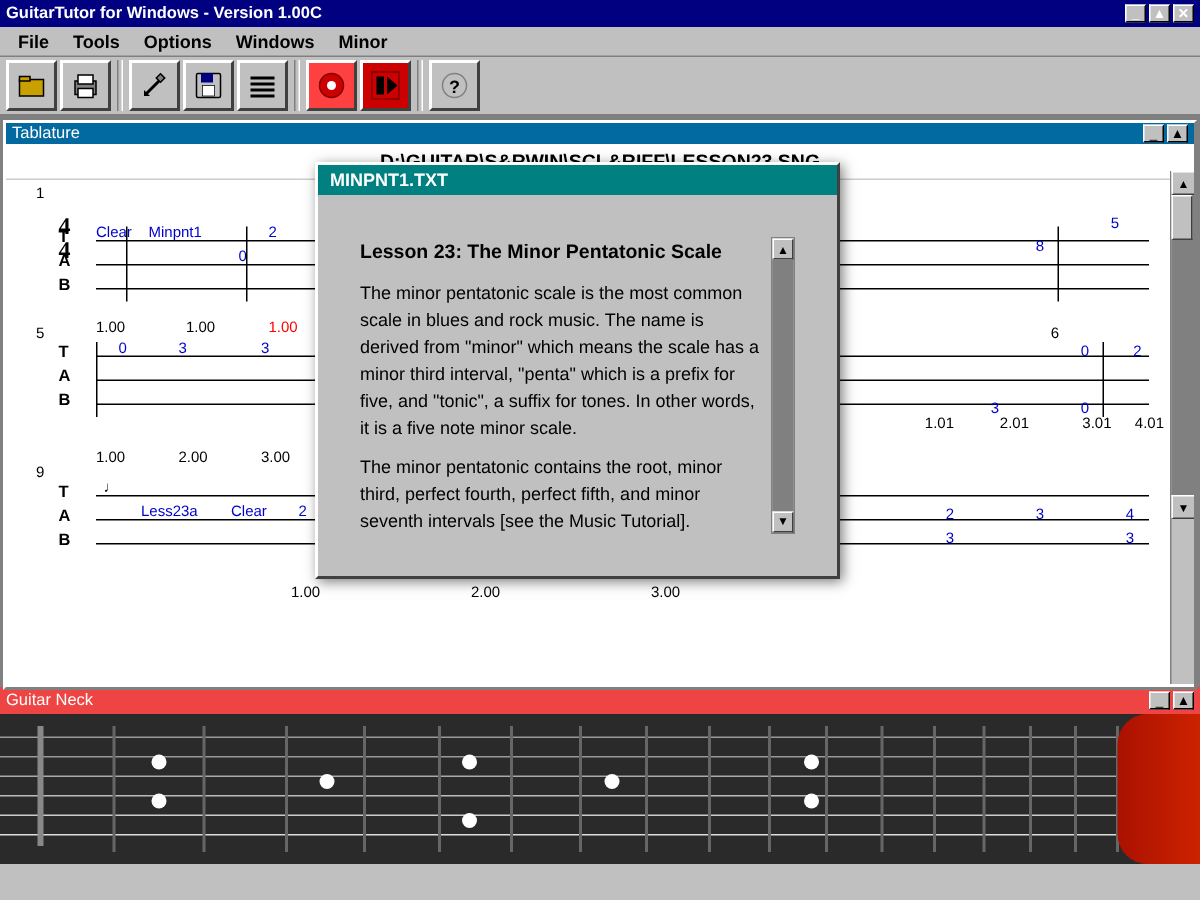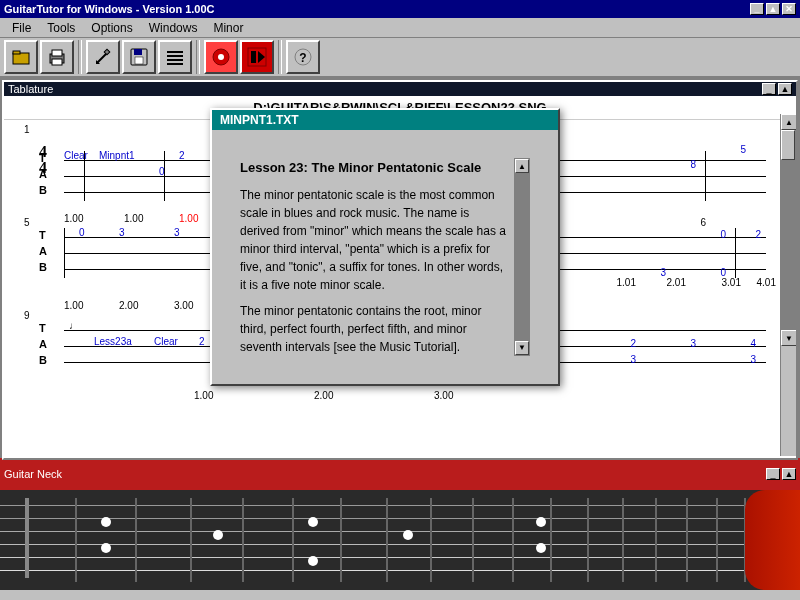--- a/index.html
+++ b/index.html
@@ -30,20 +30,21 @@
       height: 20px;
       display: flex;
       align-items: center;
       padding: 0 4px;
       border-bottom: 1px solid #808080;
       font-size: 12px;
     }
     .menu-item {
       padding: 2px 8px;
       cursor: pointer;
+      font-weight: bold;
     }
 
     
     .toolbar {
       background: #c0c0c0;
       height: 40px;
       display: flex;
       align-items: center;
       padding: 2px 4px;
       gap: 2px;
@@ -189,21 +190,21 @@
     .window-frame {
       border: 2px solid;
       border-color: #fff #808080 #808080 #fff;
       background: white;
       height: 380px;
       overflow: hidden;
       position: relative;
     }
 
     .inner-title {
-      background: #0f172a;
+      background: #0369a1;
       color: white;
       padding: 1px 4px;
       font-size: 11px;
       display: flex;
       justify-content: space-between;
       align-items: center;
     }
     .inner-title-btn {
       width: 14px; height: 12px; background: #c0c0c0;
       color: #000; font-size: 9px;
@@ -473,21 +474,21 @@
           <div class="scrollbar-track"></div>
           <div class="scrollbar-btn">▼</div>
         </div>
       </div>
     </div>
   </div>
 
 </div>
 
 <div style="height:120px; background:#c0c0c0;">
-  <div style="background:#b91c1c; color:white; height:32px; display:flex; align-items:center; justify-content:space-between; padding:0 4px; font-size:11px;">
+  <div style="background:#ef4444; color:white; height:18px; display:flex; align-items:center; justify-content:space-between; padding:0 4px; font-size:11px;">
     <span>Guitar Neck</span>
     <div style="display:flex;gap:2px;">
       <div style="width:14px;height:12px;background:#c0c0c0;border:1px solid #fff;border-right-color:#000;border-bottom-color:#000;display:flex;align-items:center;justify-content:center;font-size:9px;color:#000;cursor:pointer;">_</div>
       <div style="width:14px;height:12px;background:#c0c0c0;border:1px solid #fff;border-right-color:#000;border-bottom-color:#000;display:flex;align-items:center;justify-content:center;font-size:9px;color:#000;cursor:pointer;">▲</div>
     </div>
   </div>
   <div class="neck-wrapper">
 
     <div class="neck-string" style="top:15px; background:#999;"></div>
     <div class="neck-string" style="top:28px; background:#999;"></div>

